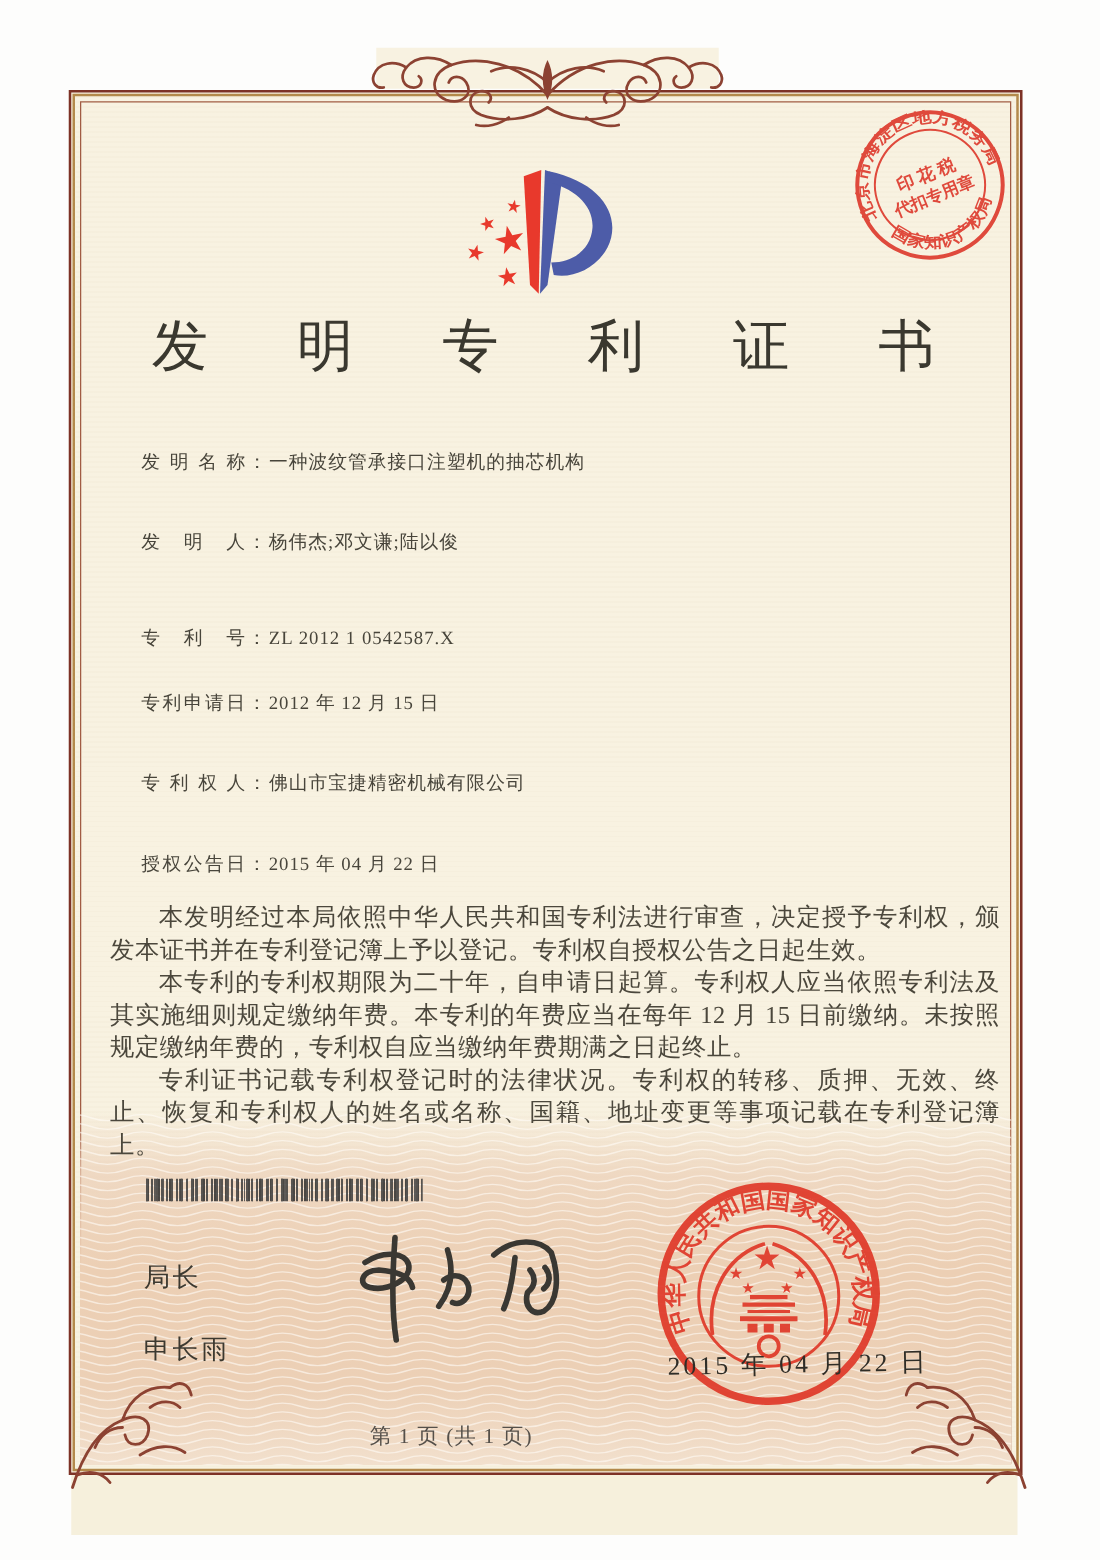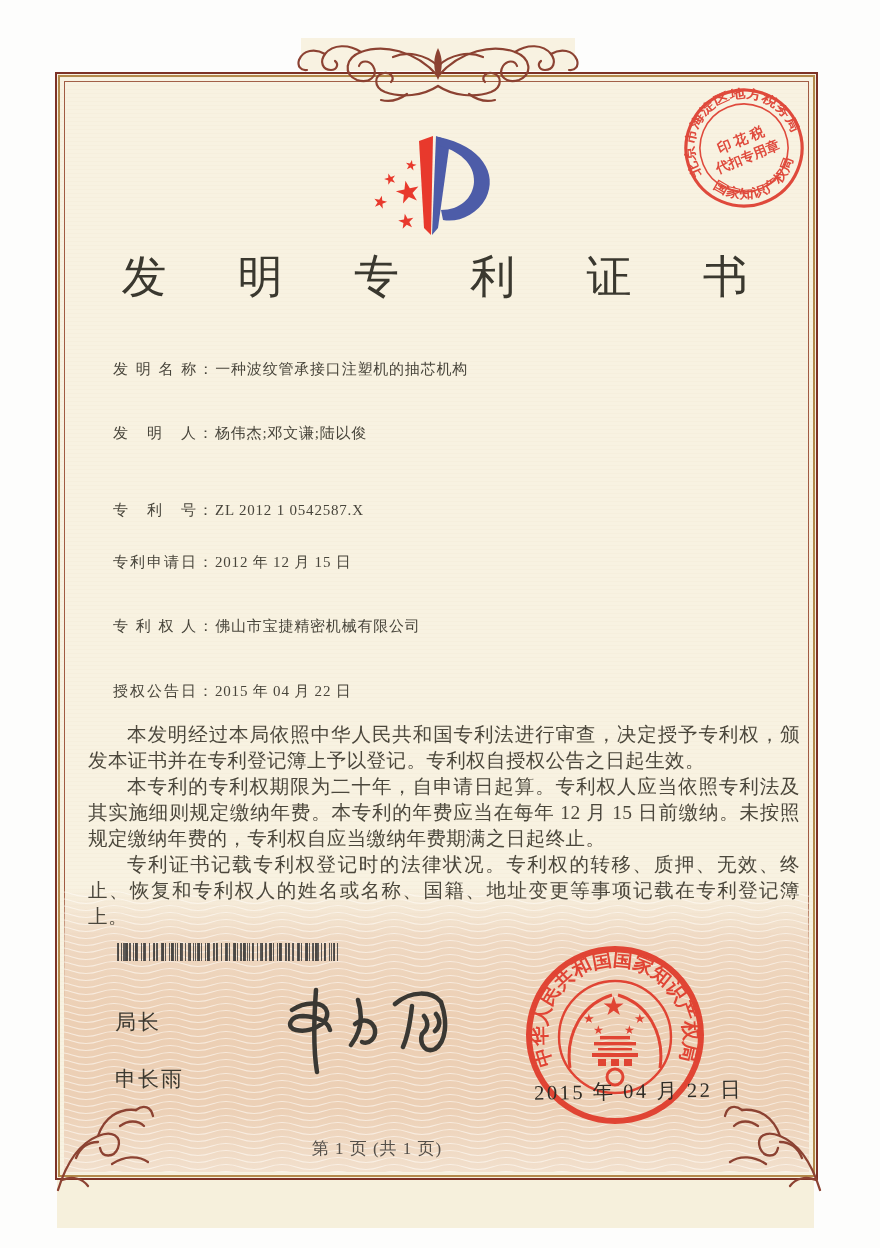--- a/index.html
+++ b/index.html
@@ -48,21 +48,21 @@
 
   .sig-title{left:115px;top:1008px;font-size:21px;letter-spacing:2px;color:#3c3930;}
   .sig-name{left:115px;top:1046px;font-size:21px;letter-spacing:2px;color:#3c3930;margin-top:19px;}
   .signature-svg{position:absolute;left:262px;top:972px;z-index:3;}
 
   .seal-svg{position:absolute;left:510px;top:930px;z-index:3;opacity:.93;}
   .seal-date{left:534px;top:1077px;font-size:20.5px;letter-spacing:2.5px;color:#2f2d27;
     z-index:4;transform:rotate(-1deg);}
 
   .footer-page{left:55px;top:1137px;width:612px;text-align:center;font-size:17px;
-    color:#55504a;z-index:2;letter-spacing:1px;padding-left:16px;}
+    color:#55504a;z-index:2;letter-spacing:1px;}
 
   .logo-svg{position:absolute;left:372px;top:124px;z-index:2;}
   .tax-stamp-svg{position:absolute;left:678px;top:84px;z-index:4;opacity:.9;}
 
   .flourish-top{position:absolute;left:287px;top:38px;z-index:2;}
   .flourish-corner{position:absolute;z-index:4;}
   .flourish-corner.left{left:50px;top:1092px;}
   .flourish-corner.right{left:722px;top:1092px;transform:scaleX(-1);}
 </style>
 </head>

